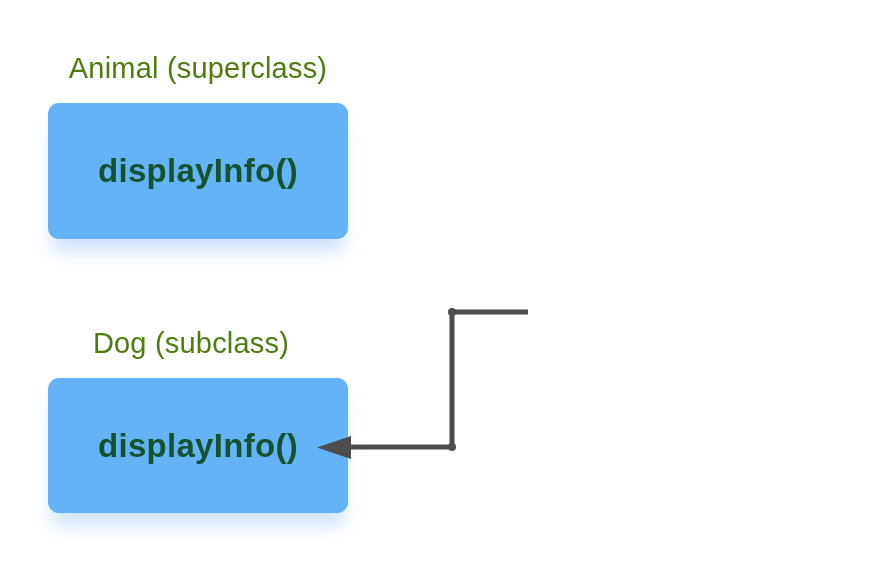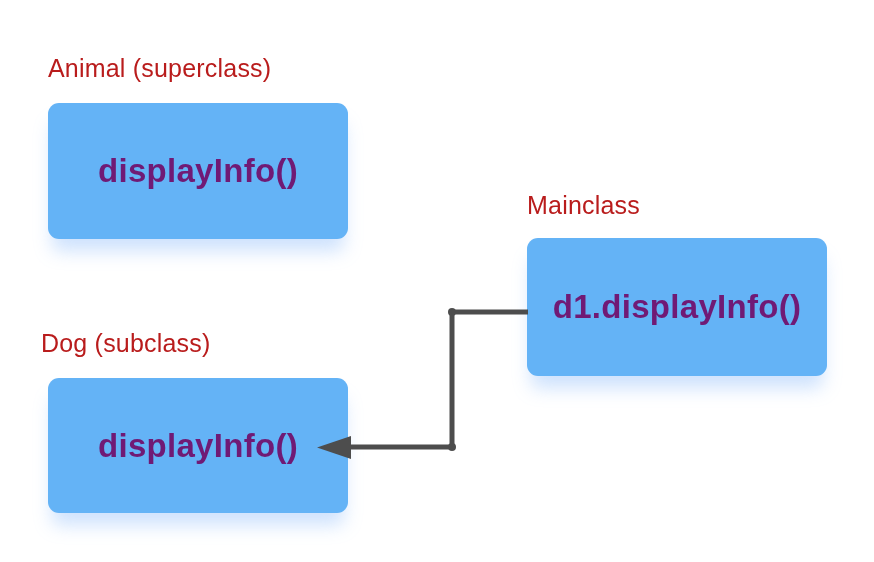--- a/index.html
+++ b/index.html
@@ -11,24 +11,24 @@
     position: relative;
     width: 874px;
     height: 562px;
     background: #ffffff;
     overflow: hidden;
     font-family: "Liberation Sans", sans-serif;
   }
   .node-label {
     position: absolute;
     width: 300px;
-    text-align: left;
-    font-size: 25px;
+    text-align: center;
+    font-size: 29px;
     line-height: 34px;
-    color: #b91c1c;
+    color: #4d7c0f;
     letter-spacing: 0.2px;
     white-space: nowrap;
   }
   #label-animal    { left: 48px;  top: 51px;  }
   #label-mainclass { left: 527px; top: 188px; }
   #label-dog       { left: 41px;  top: 326px; }
 
   .node-box {
     position: absolute;
     width: 300px;
@@ -37,21 +37,21 @@
     display: flex;
     align-items: center;
     justify-content: center;
     box-shadow: 0 16px 18px -4px rgba(125, 180, 250, 0.38);
   }
   #box-animal    { left: 48px;  top: 103px; height: 136px; }
   #box-mainclass { left: 527px; top: 238px; height: 138px; }
   #box-dog       { left: 48px;  top: 378px; height: 135px; }
 
   .method-text {
-    color: #701a75;
+    color: #14532d;
     font-weight: bold;
     font-size: 33px;
     letter-spacing: 0.3px;
     white-space: nowrap;
   }
   .connector-svg {
     position: absolute;
     left: 0;
     top: 0;
     width: 874px;
@@ -63,24 +63,20 @@
 </head>
 <body>
 
 <div class="canvas">
 
   <div class="node-label" id="label-animal">Animal (superclass)</div>
   <div class="node-box" id="box-animal">
     <span class="method-text">displayInfo()</span>
   </div>
 
-  <div class="node-label" id="label-mainclass">Mainclass</div>
-  <div class="node-box" id="box-mainclass">
-    <span class="method-text">d1.displayInfo()</span>
-  </div>
 
   <div class="node-label" id="label-dog">Dog (subclass)</div>
   <div class="node-box" id="box-dog">
     <span class="method-text">displayInfo()</span>
   </div>
 
   <svg class="connector-svg" viewBox="0 0 874 562" aria-hidden="true">
     <path d="M 528 312 L 452 312 L 452 447 L 350 447" fill="none" stroke="#4D4D4D" stroke-width="5" stroke-linejoin="round" stroke-linecap="butt"></path>
     <circle cx="452" cy="312" r="4" fill="#4D4D4D"></circle>
     <circle cx="452" cy="447" r="4" fill="#4D4D4D"></circle>

